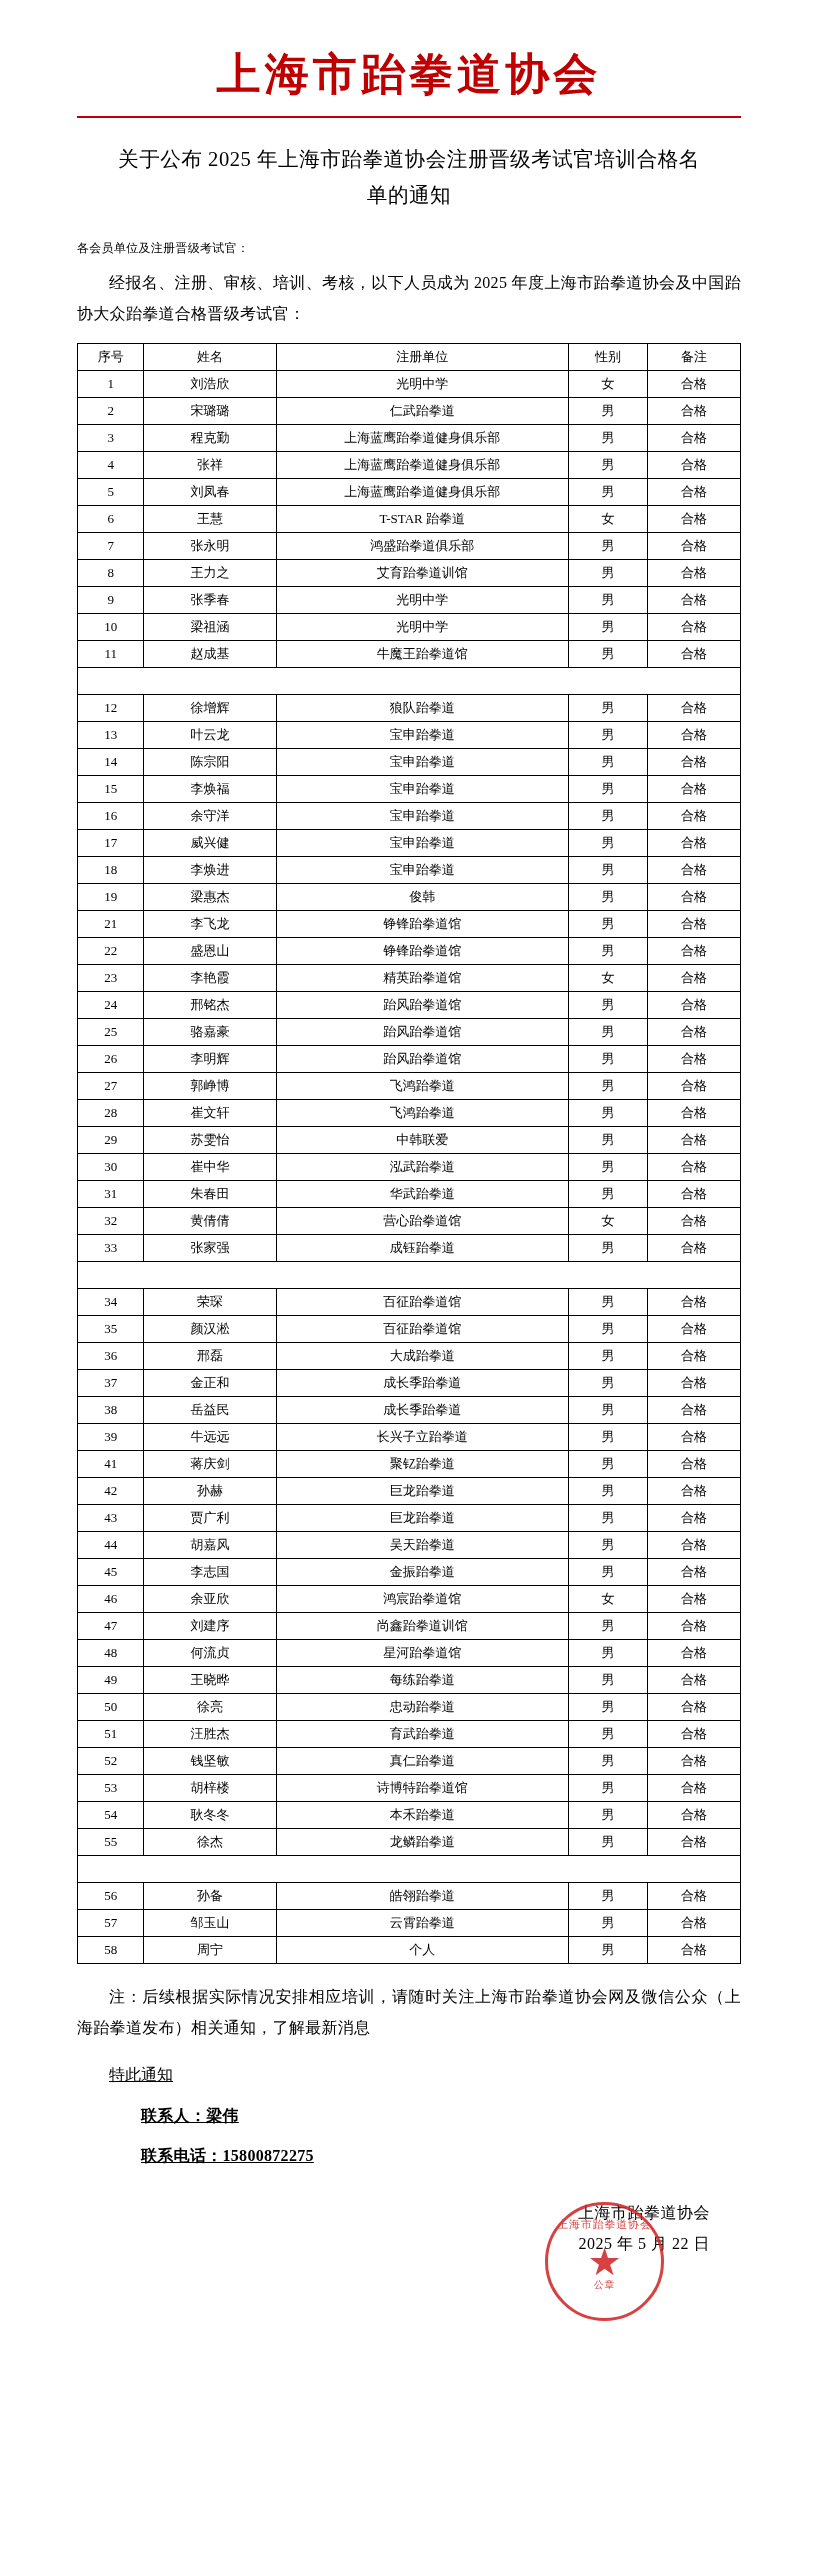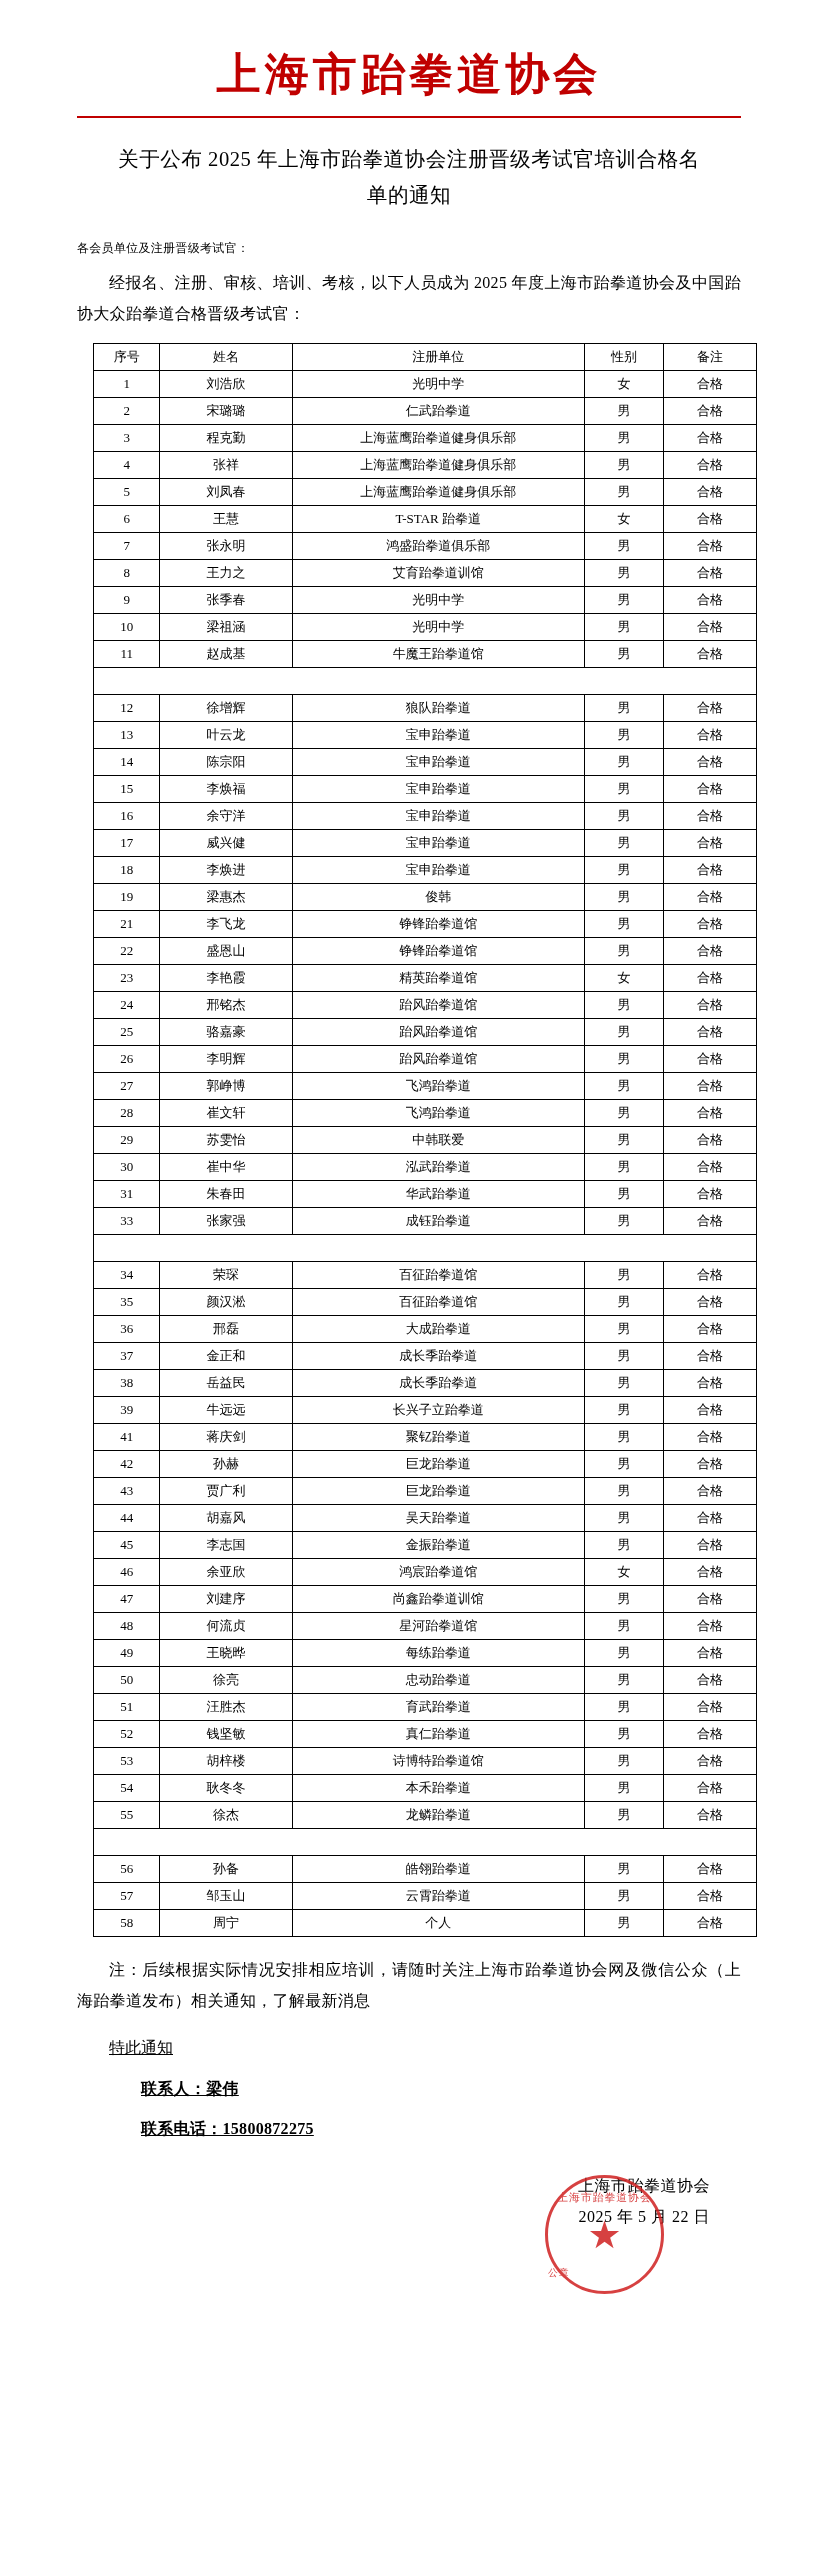--- a/index.html
+++ b/index.html
@@ -56,21 +56,20 @@
     text-indent: 2em;
     letter-spacing: 0.3px;
     margin: 0 0 13.4px 0;
     text-align: justify;
   }
   table.roster {
     width: 100%;
     border-collapse: collapse;
     table-layout: fixed;
     font-size: 13px;
-    margin-left: 16px;
   }
   table.roster td, table.roster th {
     border: 0.5px solid #000000;
     text-align: center;
     vertical-align: middle;
     height: 24px;
     line-height: 1.25;
     padding: 1px 2.1px;
     font-weight: normal;
   }
@@ -150,22 +149,22 @@
     top: 12.4px;
     text-align: center;
     color: #d02020;
     font-size: 10.8px;
     letter-spacing: 1px;
   }
   .seal .seal-bottom {
     position: absolute;
     left: 0;
     right: 0;
-    bottom: 11px;
-    text-align: left;
+    bottom: 26px;
+    text-align: center;
     color: #d02020;
     font-size: 9.8px;
     letter-spacing: 1px;
   }
 </style>
 </head>
 <body>
 
 <div class="page">
 
@@ -402,20 +401,27 @@
           <td>合格</td>
         </tr>
         <tr>
           <td>31</td>
           <td>朱春田</td>
           <td>华武跆拳道</td>
           <td>男</td>
           <td>合格</td>
         </tr>
         <tr>
+          <td>32</td>
+          <td>黄倩倩</td>
+          <td>营心跆拳道馆</td>
+          <td>女</td>
+          <td>合格</td>
+        </tr>
+        <tr>
           <td>33</td>
           <td>张家强</td>
           <td>成钰跆拳道</td>
           <td>男</td>
           <td>合格</td>
         </tr>
         <tr class="group-gap">
           <td colspan="5"></td>
         </tr>
         <tr>

